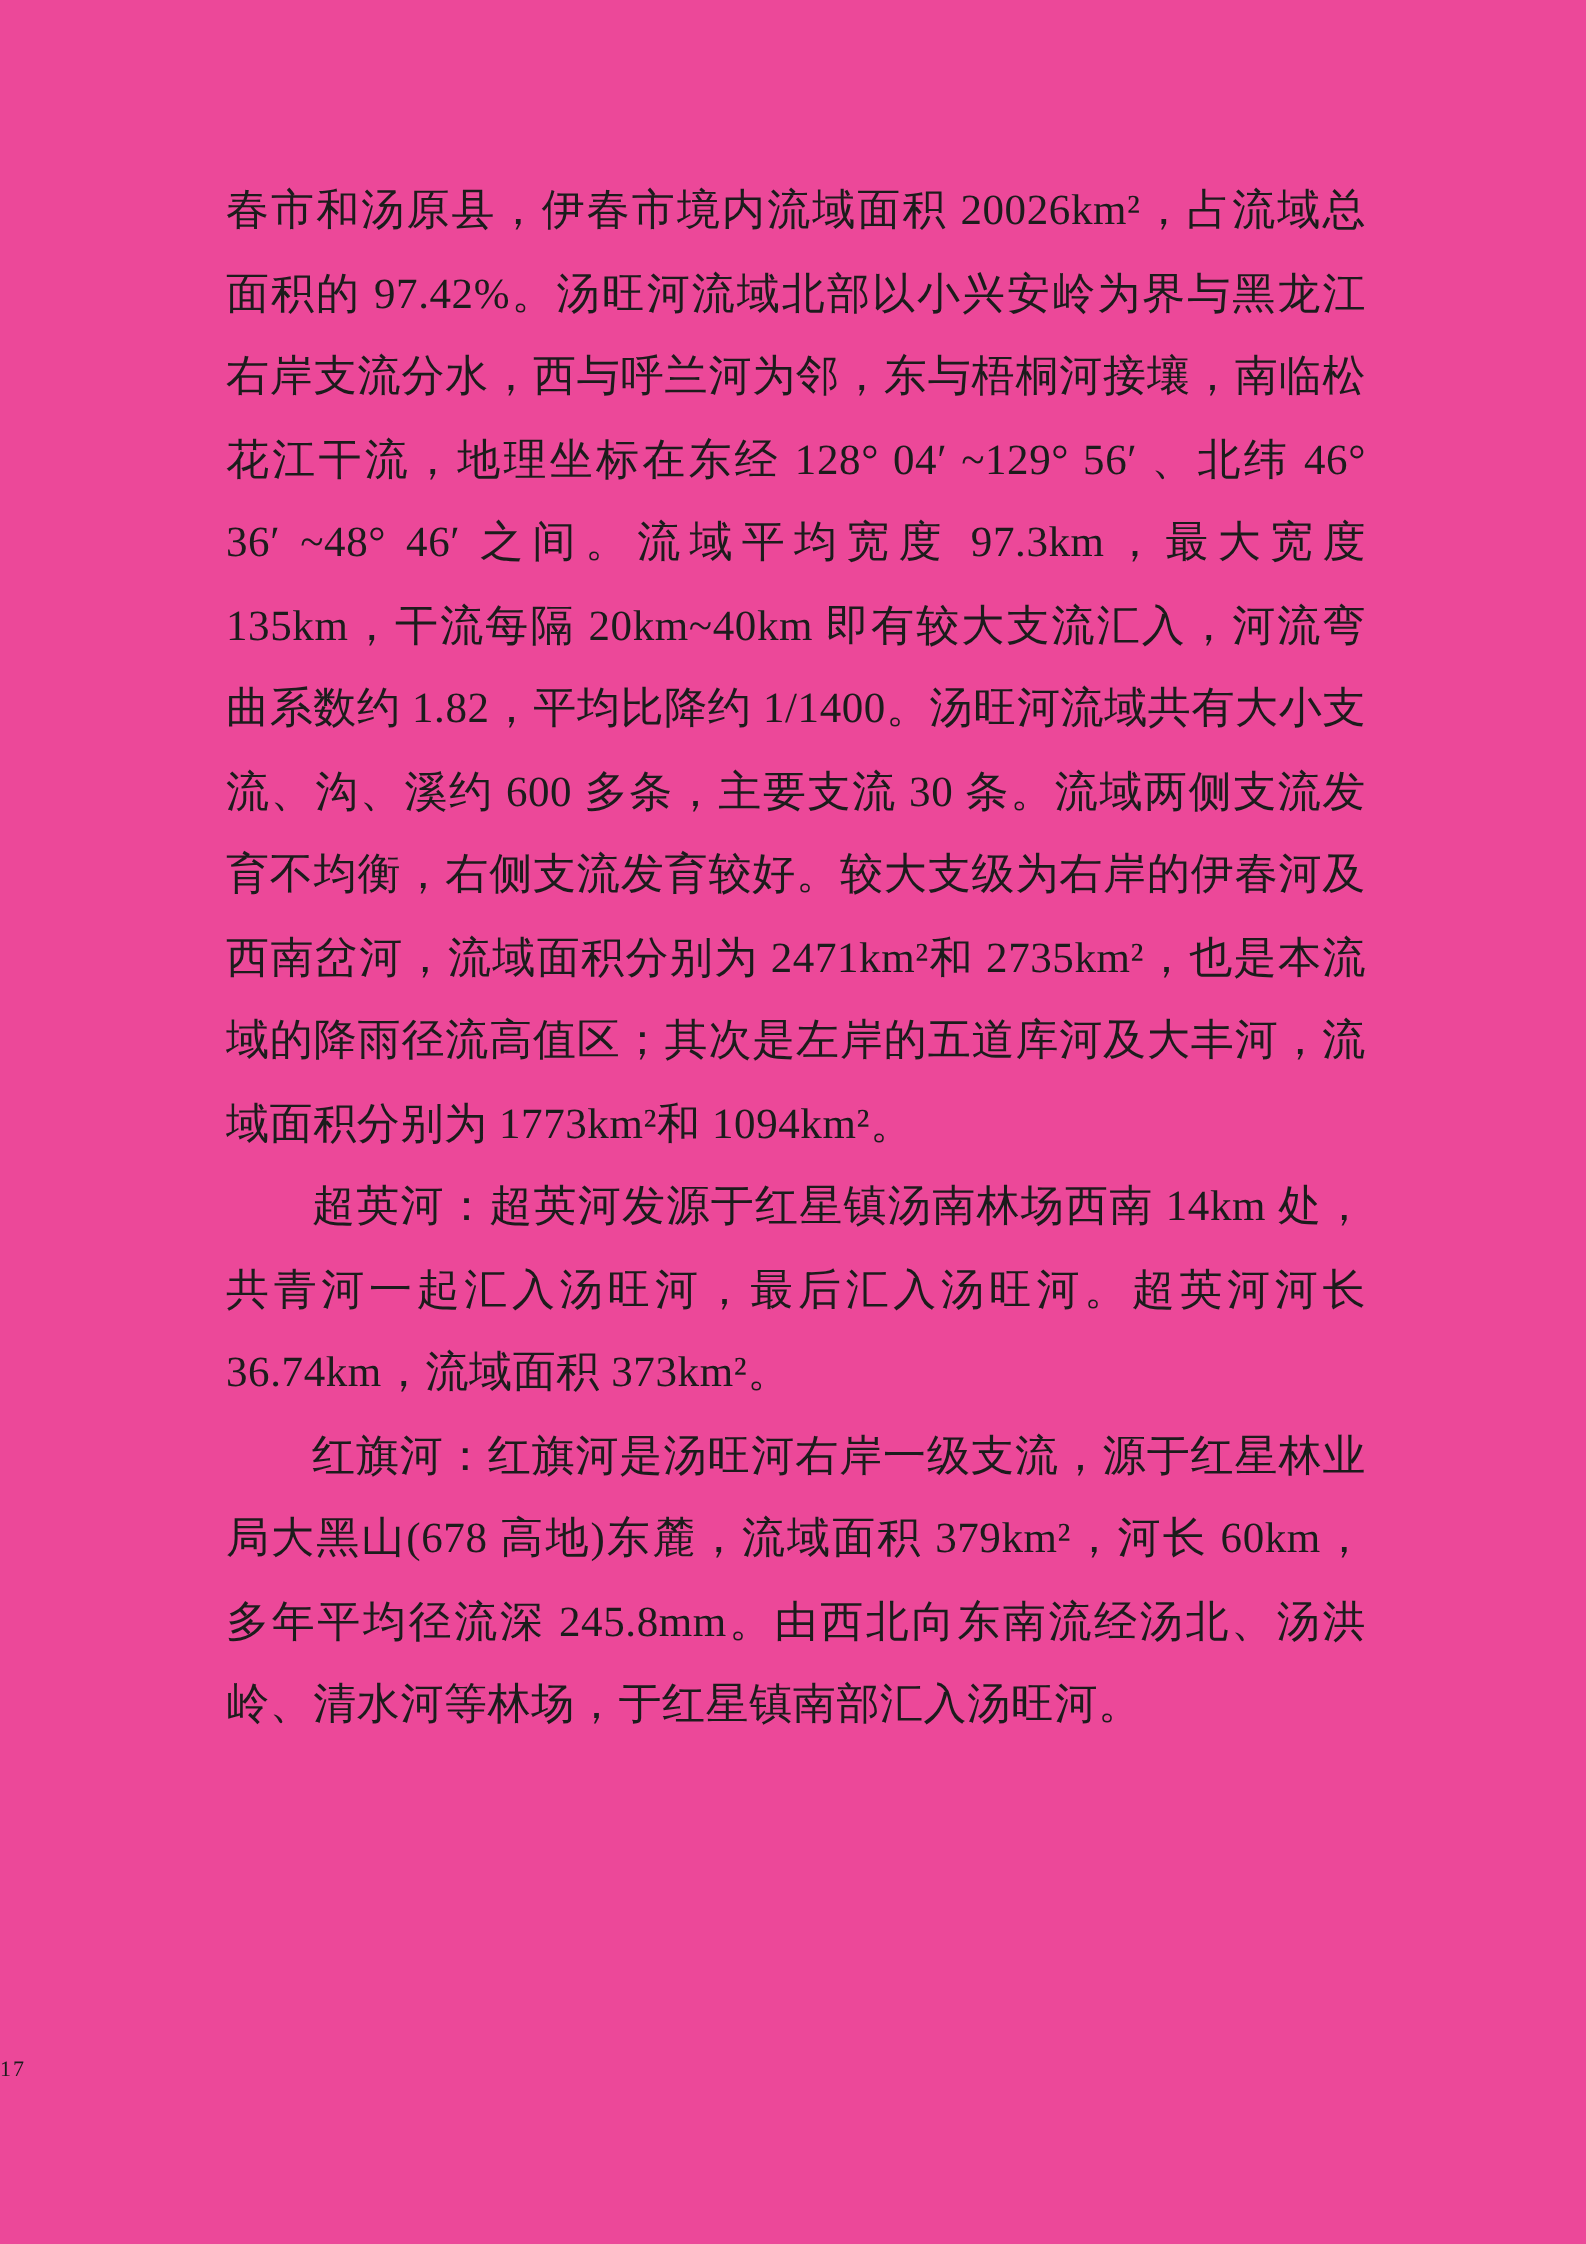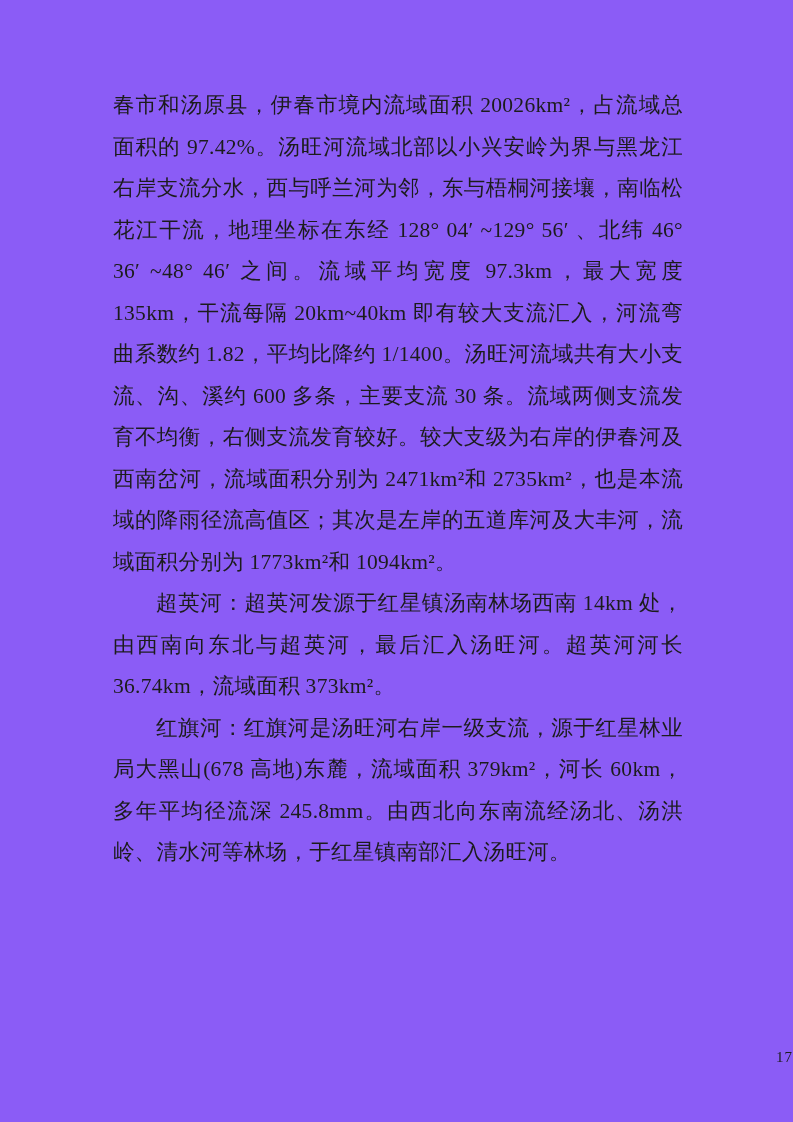--- a/index.html
+++ b/index.html
@@ -12,21 +12,21 @@
     height: 1122px;
     position: relative;
     overflow: hidden;
   }
   .page {
     position: absolute;
     left: 0;
     top: 0;
     width: 793px;
     height: 1122px;
-    background: #8b5cf6;
+    background: #ec4899;
     font-family: "Liberation Serif", "DejaVu Serif", serif;
     color: #1c1c1c;
   }
   .body-text {
     position: absolute;
     left: 113px;
     top: 85px;
     width: 570px;
   }
   p.para {
@@ -39,30 +39,29 @@
     letter-spacing: 0.3px;
   }
   p.para.indent {
     text-indent: 2em;
   }
   .page-number {
     position: absolute;
     top: 1029px;
     left: 0;
     width: 100%;
-    text-align: right;
-    font-size: 15px;
+    text-align: left;
+    font-size: 11px;
     letter-spacing: 1px;
     color: #1c1c1c;
-    margin-top: 20px;
   }
 </style>
 </head>
 <body>
 
 <div class="page">
   <div class="body-text">
     <p class="para">春市和汤原县，伊春市境内流域面积 20026km²，占流域总面积的 97.42%。汤旺河流域北部以小兴安岭为界与黑龙江右岸支流分水，西与呼兰河为邻，东与梧桐河接壤，南临松花江干流，地理坐标在东经 128° 04′ ~129° 56′ 、北纬 46° 36′ ~48° 46′ 之间。流域平均宽度 97.3km，最大宽度 135km，干流每隔 20km~40km 即有较大支流汇入，河流弯曲系数约 1.82，平均比降约 1/1400。汤旺河流域共有大小支流、沟、溪约 600 多条，主要支流 30 条。流域两侧支流发育不均衡，右侧支流发育较好。较大支级为右岸的伊春河及西南岔河，流域面积分别为 2471km²和 2735km²，也是本流域的降雨径流高值区；其次是左岸的五道库河及大丰河，流域面积分别为 1773km²和 1094km²。</p>
-    <p class="para indent">超英河：超英河发源于红星镇汤南林场西南 14km 处，由西南向东北与超英河，最后汇入汤旺河。超英河河长 36.74km，流域面积 373km²。</p>
+    <p class="para indent">超英河：超英河发源于红星镇汤南林场西南 14km 处，共青河一起汇入汤旺河，最后汇入汤旺河。超英河河长 36.74km，流域面积 373km²。</p>
     <p class="para indent">红旗河：红旗河是汤旺河右岸一级支流，源于红星林业局大黑山(678 高地)东麓，流域面积 379km²，河长 60km，多年平均径流深 245.8mm。由西北向东南流经汤北、汤洪岭、清水河等林场，于红星镇南部汇入汤旺河。</p>
   </div>
   <div class="page-number">17</div>
 </div>
 
 </body></html>

